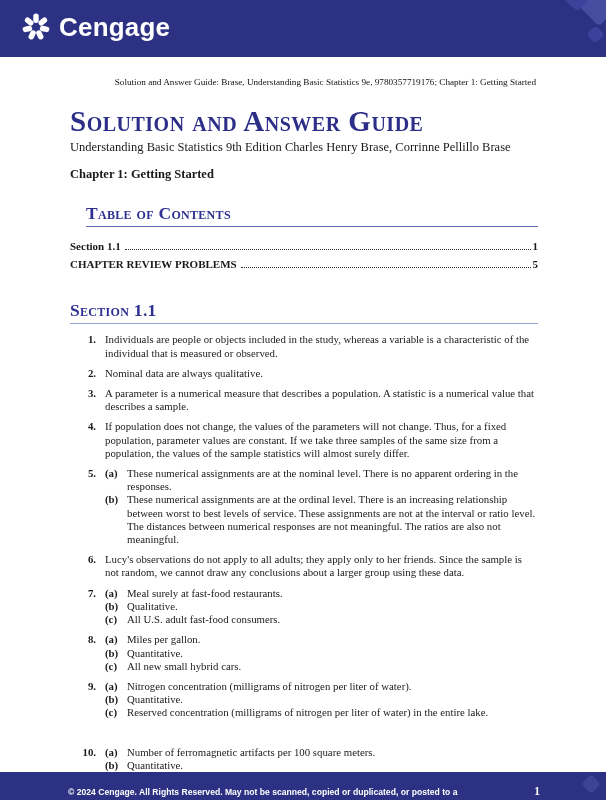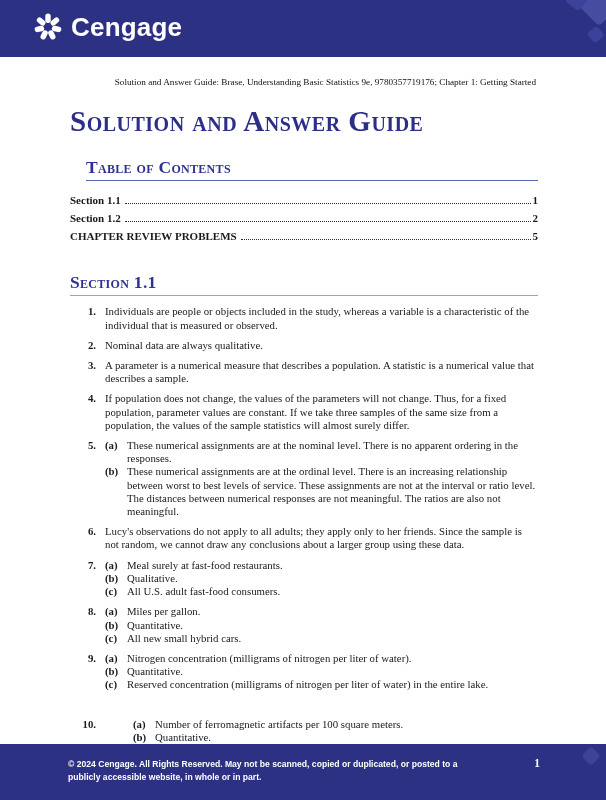--- a/index.html
+++ b/index.html
@@ -16,21 +16,21 @@
   
   .band {
     position: relative;
     background: #2c3183;
     overflow: hidden;
     flex: none;
   }
   .band.top { height: 57px; }
   .logo {
     position: absolute;
-    left: 32px; top: 11px;
+    left: 20px; top: 11px;
     display: flex; align-items: center; gap: 7px;
   }
   .logo-text {
     color: #ffffff;
     font-family: "Liberation Sans", sans-serif;
     font-size: 26px;
     font-weight: 700;
     letter-spacing: 0.2px;
   }
   .deco {
@@ -108,21 +108,21 @@
   .toc-page { flex: none; }
 
   
   .problems { margin-top: 9px; }
   .problem {
     display: flex;
     font-size: 10.8px;
     line-height: 13.2px;
   }
   .problem + .problem { margin-top: 7px; }
-  .problem:nth-child(10) { margin-top: 26px; gap: 28px; }
+  .problem:nth-child(10) { margin-top: 26px; }
   .p-num {
     flex: none;
     width: 26px;
     text-align: right;
     font-weight: 700;
     margin-right: 9px;
   }
   .p-body { flex: 1; }
   .part-row { display: flex; }
   .part-letter {
@@ -178,37 +178,34 @@
   <div class="deco" style="width:30px;height:30px;right:-8px;top:-10px;background:#464c9f;transform:rotate(45deg);"></div>
   <div class="deco" style="width:18px;height:18px;right:20px;top:-10px;background:#3c429a;transform:rotate(40deg);"></div>
   <div class="deco" style="width:13px;height:13px;right:4px;top:28px;background:#3c429a;transform:rotate(50deg);"></div>
 </div>
 
 <div class="docref">Solution and Answer Guide: Brase, Understanding Basic Statistics 9e, 9780357719176; Chapter 1: Getting Started</div>
 
 <div class="content">
 
   <div class="title">Solution and Answer Guide</div>
+  <div class="subtitle">Understanding Basic Statistics 9th Edition Charles Henry Brase, Corrinne Pellillo Brase</div>
+  <div class="chapter">Chapter 1: Getting Started</div>
 
   <div class="toc-heading-wrap">
     <div class="sect-heading">Table of Contents</div>
   </div>
 
   <div class="toc-entries">
       <div class="toc-row">
         <span class="toc-label">Section 1.1</span>
         <span class="toc-dots"></span>
         <span class="toc-page">1</span>
       </div>
       <div class="toc-row">
-        <span class="toc-label">Section 1.2</span>
-        <span class="toc-dots"></span>
-        <span class="toc-page">2</span>
-      </div>
-      <div class="toc-row">
         <span class="toc-label">CHAPTER REVIEW PROBLEMS</span>
         <span class="toc-dots"></span>
         <span class="toc-page">5</span>
       </div>
     </div>
 
   <div class="section-heading-wrap">
     <div class="sect-heading">Section 1.1</div>
   </div>
 

